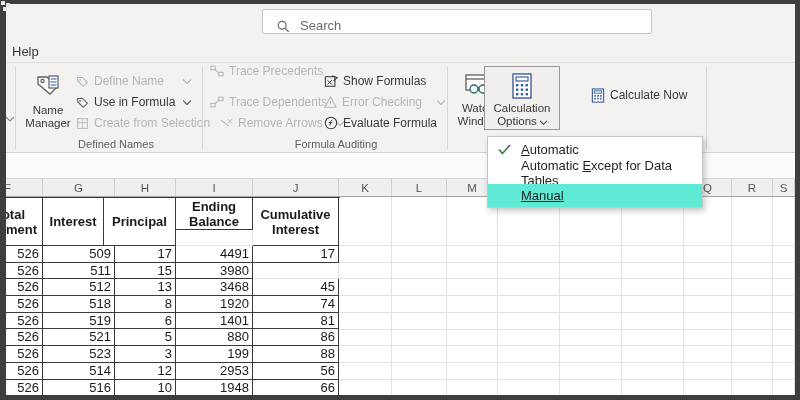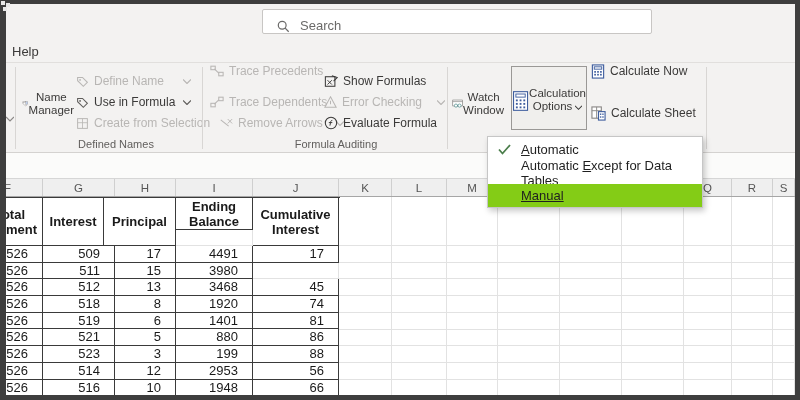--- a/index.html
+++ b/index.html
@@ -28,21 +28,21 @@
 
   
   .ribbon{position:absolute;left:6px;top:62px;width:789px;height:91px;background:#f3f2f1;
     border-top:1px solid #e1dfdd;border-bottom:1px solid #d4d2d0;z-index:4;}
   .divider{position:absolute;top:4px;height:82px;width:1px;background:#d8d6d4;}
   .grouplabel{position:absolute;top:75px;height:13px;font-size:11px;color:#605e5c;text-align:center;white-space:nowrap;}
   .small-btn{position:absolute;height:16px;display:flex;align-items:center;gap:5px;font-size:12px;
     color:#3b3a39;white-space:nowrap;cursor:default;}
   .small-btn.disabled{color:#b8b6b4;}
   .small-btn svg{flex:0 0 auto;}
-  .big-btn{position:absolute;top:4px;height:68px;display:flex;flex-direction:row;align-items:center;cursor:default;}
+  .big-btn{position:absolute;top:4px;height:68px;display:flex;flex-direction:column;align-items:center;cursor:default;}
   .big-btn .bicon{margin-top:6px;}
   .big-btn .blabel{margin-top:5px;font-size:11.5px;line-height:13px;color:#3b3a39;text-align:center;width:60px;}
   .calc-opt{border:1px solid #9a9896;background:#f0efed;top:3px;height:64px;width:76px;}
   .calc-opt .blabel{width:66px;margin-top:3px;}
   .chev{display:inline-block;margin-left:3px;}
 
   
   .strip{position:absolute;left:6px;top:153px;width:789px;height:25px;background:#fbfbfa;z-index:3;}
   .colheaders{position:absolute;left:0;top:178px;width:795px;height:19px;background:#efefef;
     border-top:1px solid #d6d6d6;border-bottom:1px solid #a6a6a6;z-index:3;}
@@ -52,28 +52,28 @@
   .gl-v{position:absolute;top:0;width:1px;height:198px;background:#e2e2e2;}
   .gl-h{position:absolute;left:0;width:795px;height:1px;background:#e2e2e2;}
 
   
   .sheettable{position:absolute;left:0;top:197px;width:340px;z-index:2;border-top:1px solid #3a3a3a;}
   .trow{display:flex;}
   .tcell{background:#fff;border-right:1px solid #3a3a3a;border-bottom:1px solid #3a3a3a;
     font-size:13px;color:#1a1a1a;overflow:hidden;}
   .tcell.head{font-weight:bold;display:flex;align-items:center;justify-content:center;
     text-align:center;line-height:15px;}
-  .tcell.num{text-align:right;padding-right:14px;line-height:15.7px;}
+  .tcell.num{text-align:right;padding-right:3px;line-height:15.7px;}
   .clipwrap{width:64px;margin-left:-22px;flex:0 0 auto;}
 
   
   .menu{position:absolute;left:487px;top:136px;width:216px;height:72px;background:#fff;
     border:1px solid #c6c6c6;box-shadow:2px 3px 6px rgba(0,0,0,.22);z-index:9;padding-top:1px;}
   .mitem{position:relative;height:23px;display:flex;align-items:center;font-size:13px;color:#1f1f1f;}
-  .mitem.hl{background:#84cc16;text-decoration:underline;}
+  .mitem.hl{background:#5eead4;text-decoration:underline;}
   .mitem .gutter{width:33px;display:flex;align-items:center;justify-content:center;flex:0 0 auto;}
   .mitem .key{text-decoration:underline;}
 </style>
 </head>
 <body>
 
 <div class="stage">
 
   <div class="titlebar">
     <div class="searchbox">
@@ -201,70 +201,55 @@
       <svg class="bicon" width="28" height="24" viewBox="0 0 28 24">
         <rect x="2" y="2" width="24" height="15" fill="#fff" stroke="#5f5d5b" stroke-width="1.3"></rect>
         <line x1="2" y1="6" x2="26" y2="6" stroke="#5f5d5b" stroke-width="1.3"></line>
         <circle cx="10" cy="16" r="4" fill="#fff" stroke="#1e6f6f" stroke-width="1.4"></circle>
         <circle cx="19" cy="16" r="4" fill="#fff" stroke="#1e6f6f" stroke-width="1.4"></circle>
         <path d="M14 15.5q0.5-1.5 1 0" fill="none" stroke="#1e6f6f" stroke-width="1.2"></path>
       </svg>
       <div class="blabel">Watch Window</div>
     </div>
 
-    <div class="big-btn calc-opt" style="left:505px;">
+    <div class="big-btn calc-opt" style="left:478px;">
       <svg class="bicon" width="22" height="26" viewBox="0 0 22 26">
         <rect x="2" y="1" width="18" height="24" fill="#fff" stroke="#3f5e9e" stroke-width="1.4"></rect>
         <rect x="5" y="4" width="12" height="4" fill="none" stroke="#3f5e9e" stroke-width="1.2"></rect>
         <g fill="#3f5e9e">
           <rect x="5" y="11" width="2.4" height="2.4"></rect>
             <rect x="9.8" y="11" width="2.4" height="2.4"></rect>
             <rect x="14.6" y="11" width="2.4" height="2.4"></rect>
           <rect x="5" y="15.5" width="2.4" height="2.4"></rect>
             <rect x="9.8" y="15.5" width="2.4" height="2.4"></rect>
             <rect x="14.6" y="15.5" width="2.4" height="2.4"></rect>
           <rect x="5" y="20" width="2.4" height="2.4"></rect>
             <rect x="9.8" y="20" width="2.4" height="2.4"></rect>
             <rect x="14.6" y="20" width="2.4" height="2.4"></rect>
         </g>
       </svg>
       <div class="blabel"><span>Calculation Options</span><svg class="chev" width="7" height="5" viewBox="0 0 8 5">
             <polyline points="0,0.5 4,4.5 8,0.5" fill="none" stroke="#3b3a39" stroke-width="1.2"></polyline>
           </svg></div>
     </div>
 
-    <div class="small-btn" style="left:585px;top:0;">
+    <div class="small-btn" style="left:585px;top:24px;">
       <svg width="14" height="15" viewBox="0 0 14 16">
         <rect x="1" y="1" width="12" height="14" fill="#fff" stroke="#3f5e9e" stroke-width="1.2"></rect>
         <rect x="3" y="3" width="8" height="2.5" fill="none" stroke="#3f5e9e" stroke-width="1"></rect>
         <g fill="#3f5e9e">
           <rect x="3" y="7.5" width="1.8" height="1.8"></rect>
             <rect x="6.1" y="7.5" width="1.8" height="1.8"></rect>
             <rect x="9.2" y="7.5" width="1.8" height="1.8"></rect>
           <rect x="3" y="10.5" width="1.8" height="1.8"></rect>
             <rect x="6.1" y="10.5" width="1.8" height="1.8"></rect>
             <rect x="9.2" y="10.5" width="1.8" height="1.8"></rect>
         </g>
       </svg>
       <span>Calculate Now</span>
-    </div>
-    <div class="small-btn" style="left:585px;top:42px;">
-      <svg width="15" height="15" viewBox="0 0 16 16">
-        <rect x="1" y="1" width="10" height="12" fill="#fff" stroke="#8a8886" stroke-width="1.2"></rect>
-        <line x1="1" y1="5" x2="11" y2="5" stroke="#8a8886" stroke-width="1"></line>
-        <line x1="6" y1="1" x2="6" y2="13" stroke="#8a8886" stroke-width="1"></line>
-        <rect x="8" y="6" width="7" height="9" fill="#fff" stroke="#3f5e9e" stroke-width="1.2"></rect>
-        <g fill="#3f5e9e">
-          <rect x="9.5" y="8" width="1.5" height="1.5"></rect>
-            <rect x="12" y="8" width="1.5" height="1.5"></rect>
-          <rect x="9.5" y="11" width="1.5" height="1.5"></rect>
-            <rect x="12" y="11" width="1.5" height="1.5"></rect>
-        </g>
-      </svg>
-      <span>Calculate Sheet</span>
     </div>
     <div class="divider" style="left:700px;"></div>
   </div>
 
   <div class="strip"></div>
 
   <div class="colheaders" id="colheaders">
       <div class="ch" style="left: 0px; width: 43px; justify-content: flex-start; padding-left: 4px;">F</div>
       <div class="ch" style="left: 43px; width: 72px;">G</div>
       <div class="ch" style="left: 115px; width: 61px;">H</div>

